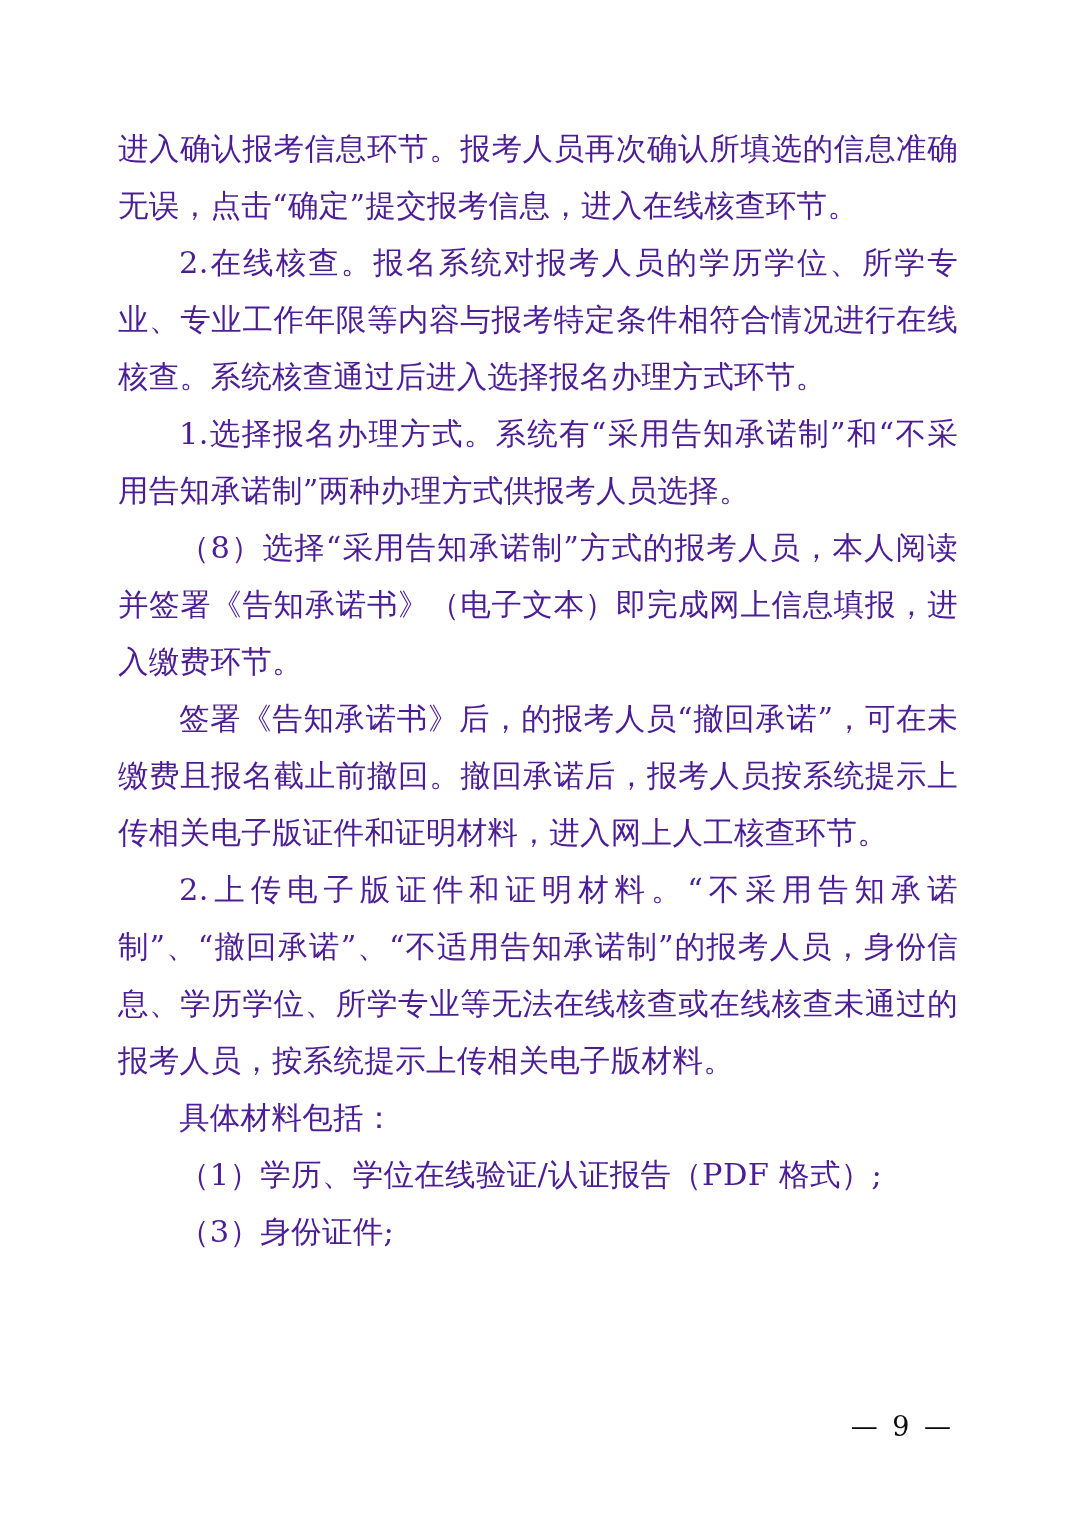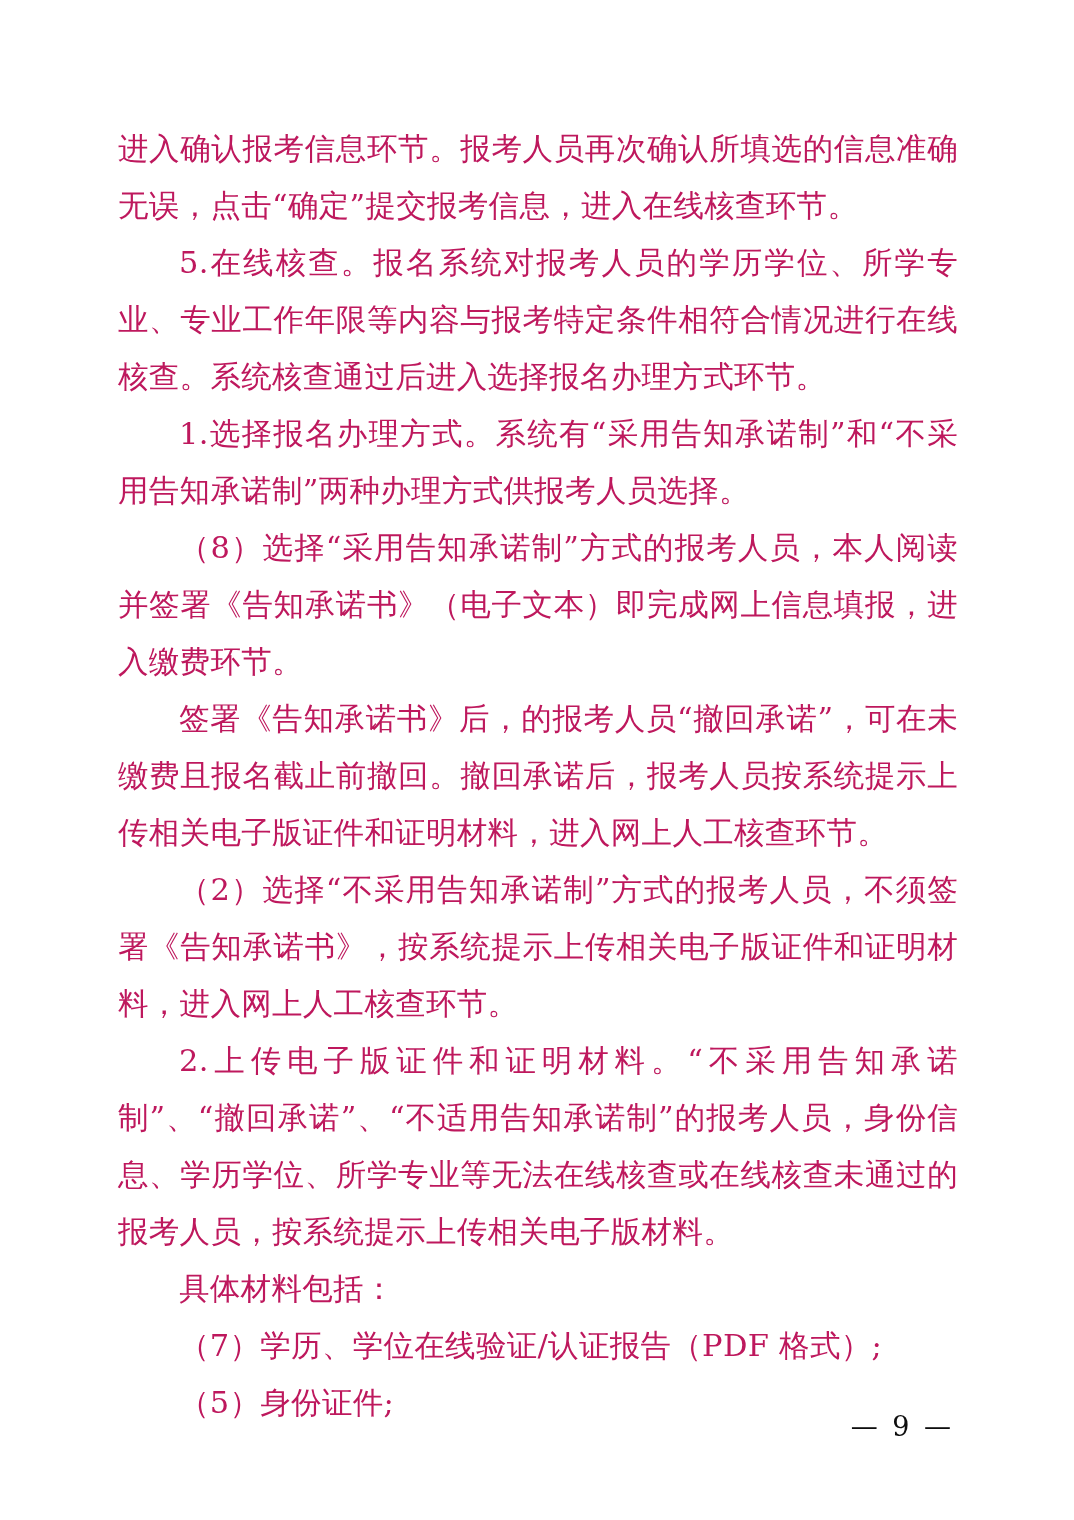--- a/index.html
+++ b/index.html
@@ -18,21 +18,21 @@
   .content {
     position: absolute;
     left: 118px;
     top: 120px;
     width: 840px;
   }
   .para {
     font-family: "DejaVu Serif", "Liberation Serif", serif;
     font-size: 30.5px;
     line-height: 57px;
-    color: #be185d;
+    color: #4c1d95;
     text-align: justify;
     text-justify: inter-ideograph;
     margin: 0 0 0 0;
     letter-spacing: 0.3px;
     font-weight: 500;
   }
   .indent2 {
     text-indent: 61px;
   }
   .footer {
@@ -46,35 +46,34 @@
   }
 </style>
 </head>
 <body>
 
 <div class="page">
   <div class="content">
 
     <p class="para">进入确认报考信息环节。报考人员再次确认所填选的信息准确无误，点击“确定”提交报考信息，进入在线核查环节。</p>
 
-    <p class="para indent2">5.在线核查。报名系统对报考人员的学历学位、所学专业、专业工作年限等内容与报考特定条件相符合情况进行在线核查。系统核查通过后进入选择报名办理方式环节。</p>
+    <p class="para indent2">2.在线核查。报名系统对报考人员的学历学位、所学专业、专业工作年限等内容与报考特定条件相符合情况进行在线核查。系统核查通过后进入选择报名办理方式环节。</p>
 
     <p class="para indent2">1.选择报名办理方式。系统有“采用告知承诺制”和“不采用告知承诺制”两种办理方式供报考人员选择。</p>
 
     <p class="para indent2">（8）选择“采用告知承诺制”方式的报考人员，本人阅读并签署《告知承诺书》（电子文本）即完成网上信息填报，进入缴费环节。</p>
 
     <p class="para indent2">签署《告知承诺书》后，的报考人员“撤回承诺”，可在未缴费且报名截止前撤回。撤回承诺后，报考人员按系统提示上传相关电子版证件和证明材料，进入网上人工核查环节。</p>
 
-    <p class="para indent2">（2）选择“不采用告知承诺制”方式的报考人员，不须签署《告知承诺书》，按系统提示上传相关电子版证件和证明材料，进入网上人工核查环节。</p>
 
     <p class="para indent2">2.上传电子版证件和证明材料。“不采用告知承诺制”、“撤回承诺”、“不适用告知承诺制”的报考人员，身份信息、学历学位、所学专业等无法在线核查或在线核查未通过的报考人员，按系统提示上传相关电子版材料。</p>
 
     <p class="para indent2">具体材料包括：</p>
 
-    <p class="para indent2">（7）学历、学位在线验证/认证报告（PDF 格式）;</p>
+    <p class="para indent2">（1）学历、学位在线验证/认证报告（PDF 格式）;</p>
 
-    <p class="para indent2">（5）身份证件;</p>
+    <p class="para indent2">（3）身份证件;</p>
 
 
   </div>
 
   <div class="footer">— 9 —</div>
 </div>
 
 </body></html>

